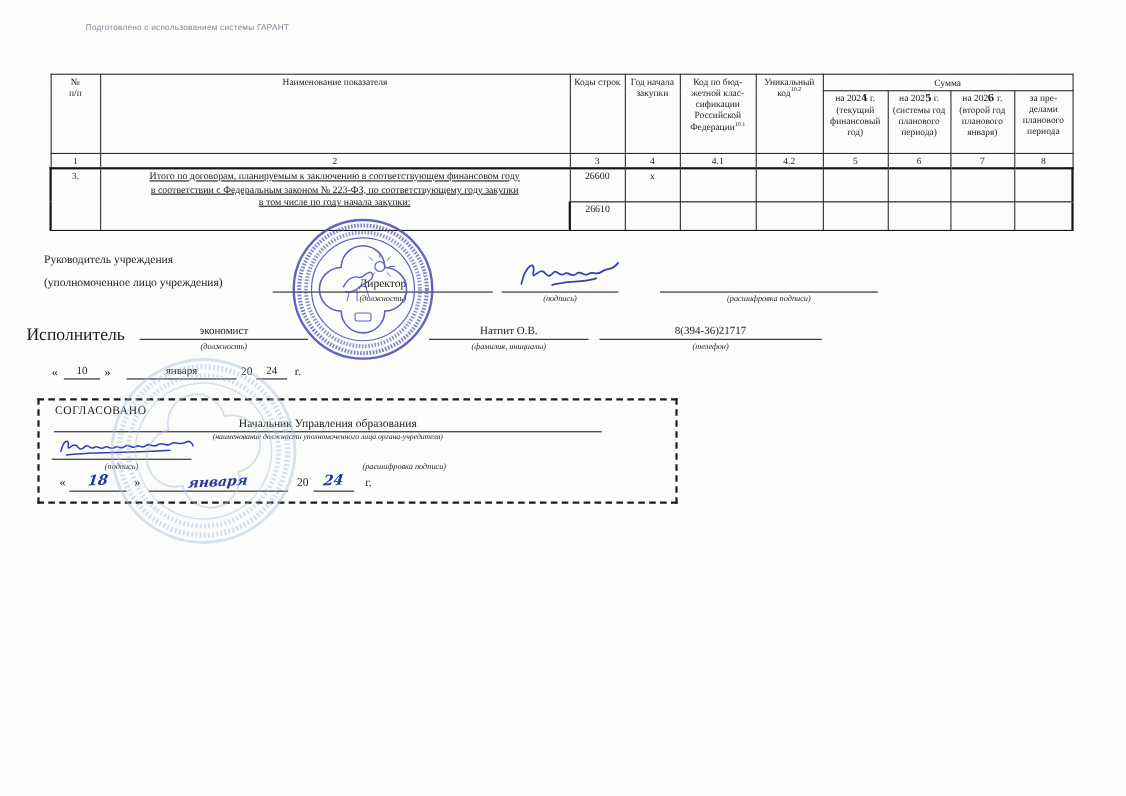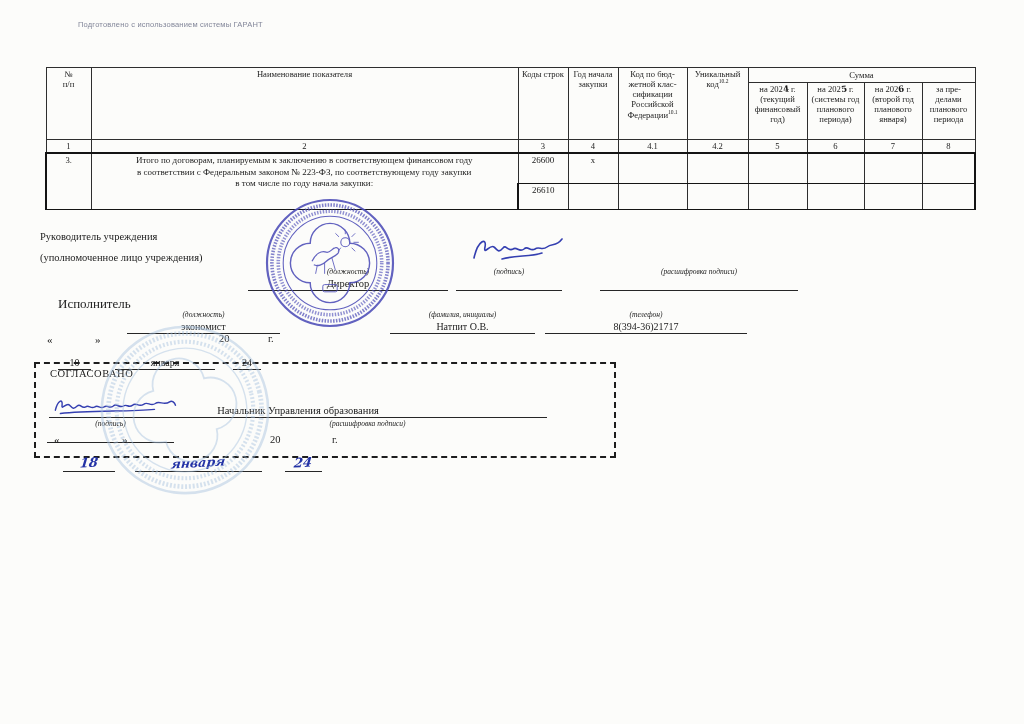--- a/index.html
+++ b/index.html
@@ -3,38 +3,38 @@
 <meta charset="utf-8">
 <style>
   html,body{margin:0;padding:0;}
   body{
     width:1024px;height:724px;position:relative;overflow:hidden;
     background:#fcfcfa;color:#1c1c1c;
     font-family:"Liberation Serif", serif;
   }
   .t{position:absolute;white-space:nowrap;}
   .cap{position:absolute;font-size:7.5px;text-align:center;color:#222;font-style:italic;}
-  .ul{position:absolute;border-bottom:1.2px solid #262626;display:flex;align-items:flex-end;justify-content:center;font-size:10.5px;margin-top:25px;}
+  .ul{position:absolute;border-bottom:1.2px solid #262626;display:flex;align-items:flex-end;justify-content:center;font-size:10.5px;}
   .ul span{padding-bottom:1px;}
 
   
   table.plan{
     position:absolute;left:45px;top:67px;width:929px;
     border-collapse:collapse;table-layout:fixed;
     border:1.6px solid #1d1d1d;
     font-size:8.6px;line-height:1.18;
   }
   table.plan td{border:1px solid #2e2e2e;padding:1px 2px;vertical-align:top;text-align:center;overflow:hidden;}
   table.plan tr.nums td{height:12px;vertical-align:middle;padding:0;}
   table.plan td.sum-group{height:12px;vertical-align:middle;}
   table.plan tr.data1 td{border-top:2.4px solid #141414;}
   table.plan tr.data1 td:first-child, table.plan tr.data2 td:first-child{border-left:2.4px solid #141414;}
   table.plan tr.data1 td:last-child, table.plan tr.data2 td:last-child{border-right:2.4px solid #141414;}
   table.plan tr.data1 td, table.plan tr.data2 td{border-bottom-color:#141414;}
-  td.rowtext{text-align:left;padding:1px 4px;}
+  td.rowtext{text-align:left;padding:1px 4px;text-decoration:underline;}
   td.rowtext .l3{text-align:center;}
   td.rownum{vertical-align:top;padding-top:9px;}
   td.codecell{vertical-align:middle;font-size:9px;}
   td.codecell2{vertical-align:bottom;padding-bottom:3px;font-size:9px;}
   td.markcell{vertical-align:middle;}
   sup{font-size:5.5px;line-height:0;}
   .hand-digit{font-family:"DejaVu Serif",serif;font-weight:700;display:inline-block;transform:rotate(-7deg);}
 
   
   .hw{
@@ -159,21 +159,21 @@
 <div class="ul" style="left:600px;top:246px;width:198px;height:19px"></div>
 <div class="cap" style="left:600px;top:267px;width:198px">(расшифровка подписи)</div>
 
 <svg class="sig-svg" style="left:468px;top:232px" width="100" height="34" viewBox="0 0 100 34">
   <g fill="none" stroke="#2a35ad" stroke-width="1.6" stroke-linecap="round" opacity="0.95">
     <path d="M6,26 C10,8 19,5 17,15 C15,24 22,12 26,15 C29,17 30,22 35,16 C38,12 40,20 45,17 C49,14 51,21 56,17 C60,13 62,20 67,17 C71,14 74,19 79,15 C84,11 88,15 94,7"></path>
     <path d="M34,27 C48,23 62,25 74,21"></path>
   </g>
 </svg>
 
-<div class="t" style="left:58px;top:296px;font-size:13px">Исполнитель</div>
+<div class="t" style="left:24px;top:296px;font-size:16px">Исполнитель</div>
 
 <div class="ul" style="left:127px;top:292px;width:153px;height:16px;font-size:10px">
   <span>экономист</span>
 </div>
 <div class="cap" style="left:127px;top:310px;width:153px">(должность)</div>
 
 <div class="ul" style="left:390px;top:292px;width:145px;height:16px;font-size:10px">
   <span>Натпит О.В.</span>
 </div>
 <div class="cap" style="left:390px;top:310px;width:145px">(фамилия, инициалы)</div>
@@ -196,20 +196,21 @@
   <span>24</span>
 </div>
 <div class="t" style="left:268px;top:333px;font-size:10.5px">г.</div>
 
 <div class="box">
   <div class="t" style="left:14px;top:4px;font-size:10.5px;letter-spacing:.5px">СОГЛАСОВАНО</div>
 
   <div class="ul" style="left:13px;top:6px;width:498px;height:22px">
     <span>Начальник Управления образования</span>
   </div>
+  <div class="cap" style="left:13px;top:29px;width:498px;font-size:7px">(наименование должности уполномоченного лица органа-учредителя)</div>
 
   <div class="ul" style="left:11px;top:34px;width:127px;height:19px"></div>
   <div class="cap" style="left:11px;top:55px;width:127px">(подпись)</div>
 
   <div class="cap" style="left:159px;top:55px;width:345px">(расшифровка подписи)</div>
 
   <svg class="sig-svg" style="left:16px;top:30px" width="126" height="24" viewBox="0 0 150 26">
     <g fill="none" stroke="#2a35ad" stroke-width="1.7" stroke-linecap="round" opacity="0.95">
       <path d="M4,18 C7,6 13,4 12,12 C11,19 17,8 21,12 C24,15 25,18 30,13 C34,9 35,17 40,14 C44,11 46,17 51,14 C55,11 57,17 62,14 C66,11 68,17 73,13 C77,9 80,16 85,13 C89,10 91,16 96,12 C100,8 103,15 109,11 C114,7 117,14 123,10 C128,6 133,13 140,8 C143,6 146,9 147,12"></path>
       <path d="M10,22 C42,18 92,20 122,17"></path>

